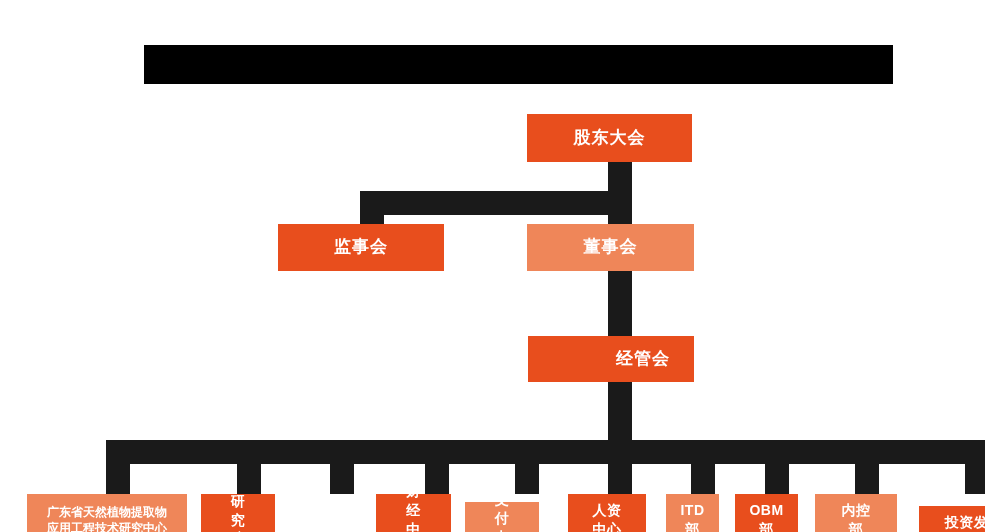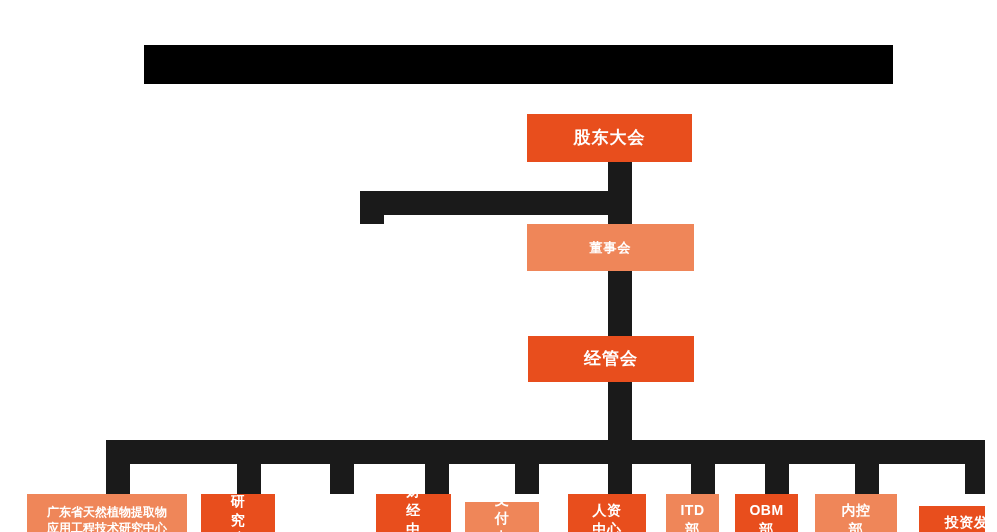--- a/index.html
+++ b/index.html
@@ -37,22 +37,22 @@
     text-align: center;
     letter-spacing: 1px;
     line-height: 1.35;
   }
   .dark  { background: var(--primary); }
   .light { background: var(--secondary); }
 
   
   .n-root        { left: 503px; top:  90px; width: 165px; height: 48px; font-size: 17px; }
   .n-supervisory { left: 254px; top: 200px; width: 166px; height: 47px; font-size: 17px; }
-  .n-board       { left: 503px; top: 200px; width: 167px; height: 47px; font-size: 13px; }
-  .n-mgmt        { left: 504px; top: 312px; width: 166px; height: 46px; font-size: 17px; }
+  .n-board       { left: 503px; top: 200px; width: 167px; height: 47px; font-size: 17px; }
+  .n-mgmt        { left: 504px; top: 312px; width: 166px; height: 46px; font-size: 17px; justify-content: flex-end; }
 
   
   .dept { top: 470px; height: 52px; font-size: 14px; letter-spacing: 0.5px; }
   .n-d0 { left:   3px; width: 160px; font-size: 12px; letter-spacing: 0; padding: 0 5px; }
   .n-d1 { left: 177px; width: 74px; }
   .n-d2 { left: 267px; width: 80px; }
   .n-d3 { left: 352px; width: 75px; }
   .n-d4 { left: 441px; width: 74px; margin-top: 8px; }
   .n-d5 { left: 544px; width: 78px; }
   .n-d6 { left: 642px; width: 53px; }
@@ -95,20 +95,23 @@
   <div class="line l-dv l-dv4"></div>
   <div class="line l-dv l-dv6"></div>
   <div class="line l-dv l-dv7"></div>
   <div class="line l-dv l-dv8"></div>
   <div class="line l-dv l-dv9"></div>
 
   <div class="node dark n-root">
     <span>股东大会</span>
   </div>
 
+  <div class="node dark n-supervisory">
+    <span>监事会</span>
+  </div>
   <div class="node light n-board">
     <span>董事会</span>
   </div>
 
   <div class="node dark n-mgmt">
     <span>经管会</span>
   </div>
 
   <div class="node light dept n-d0">
     <span>广东省天然植物提取物应用工程技术研究中心</span>

